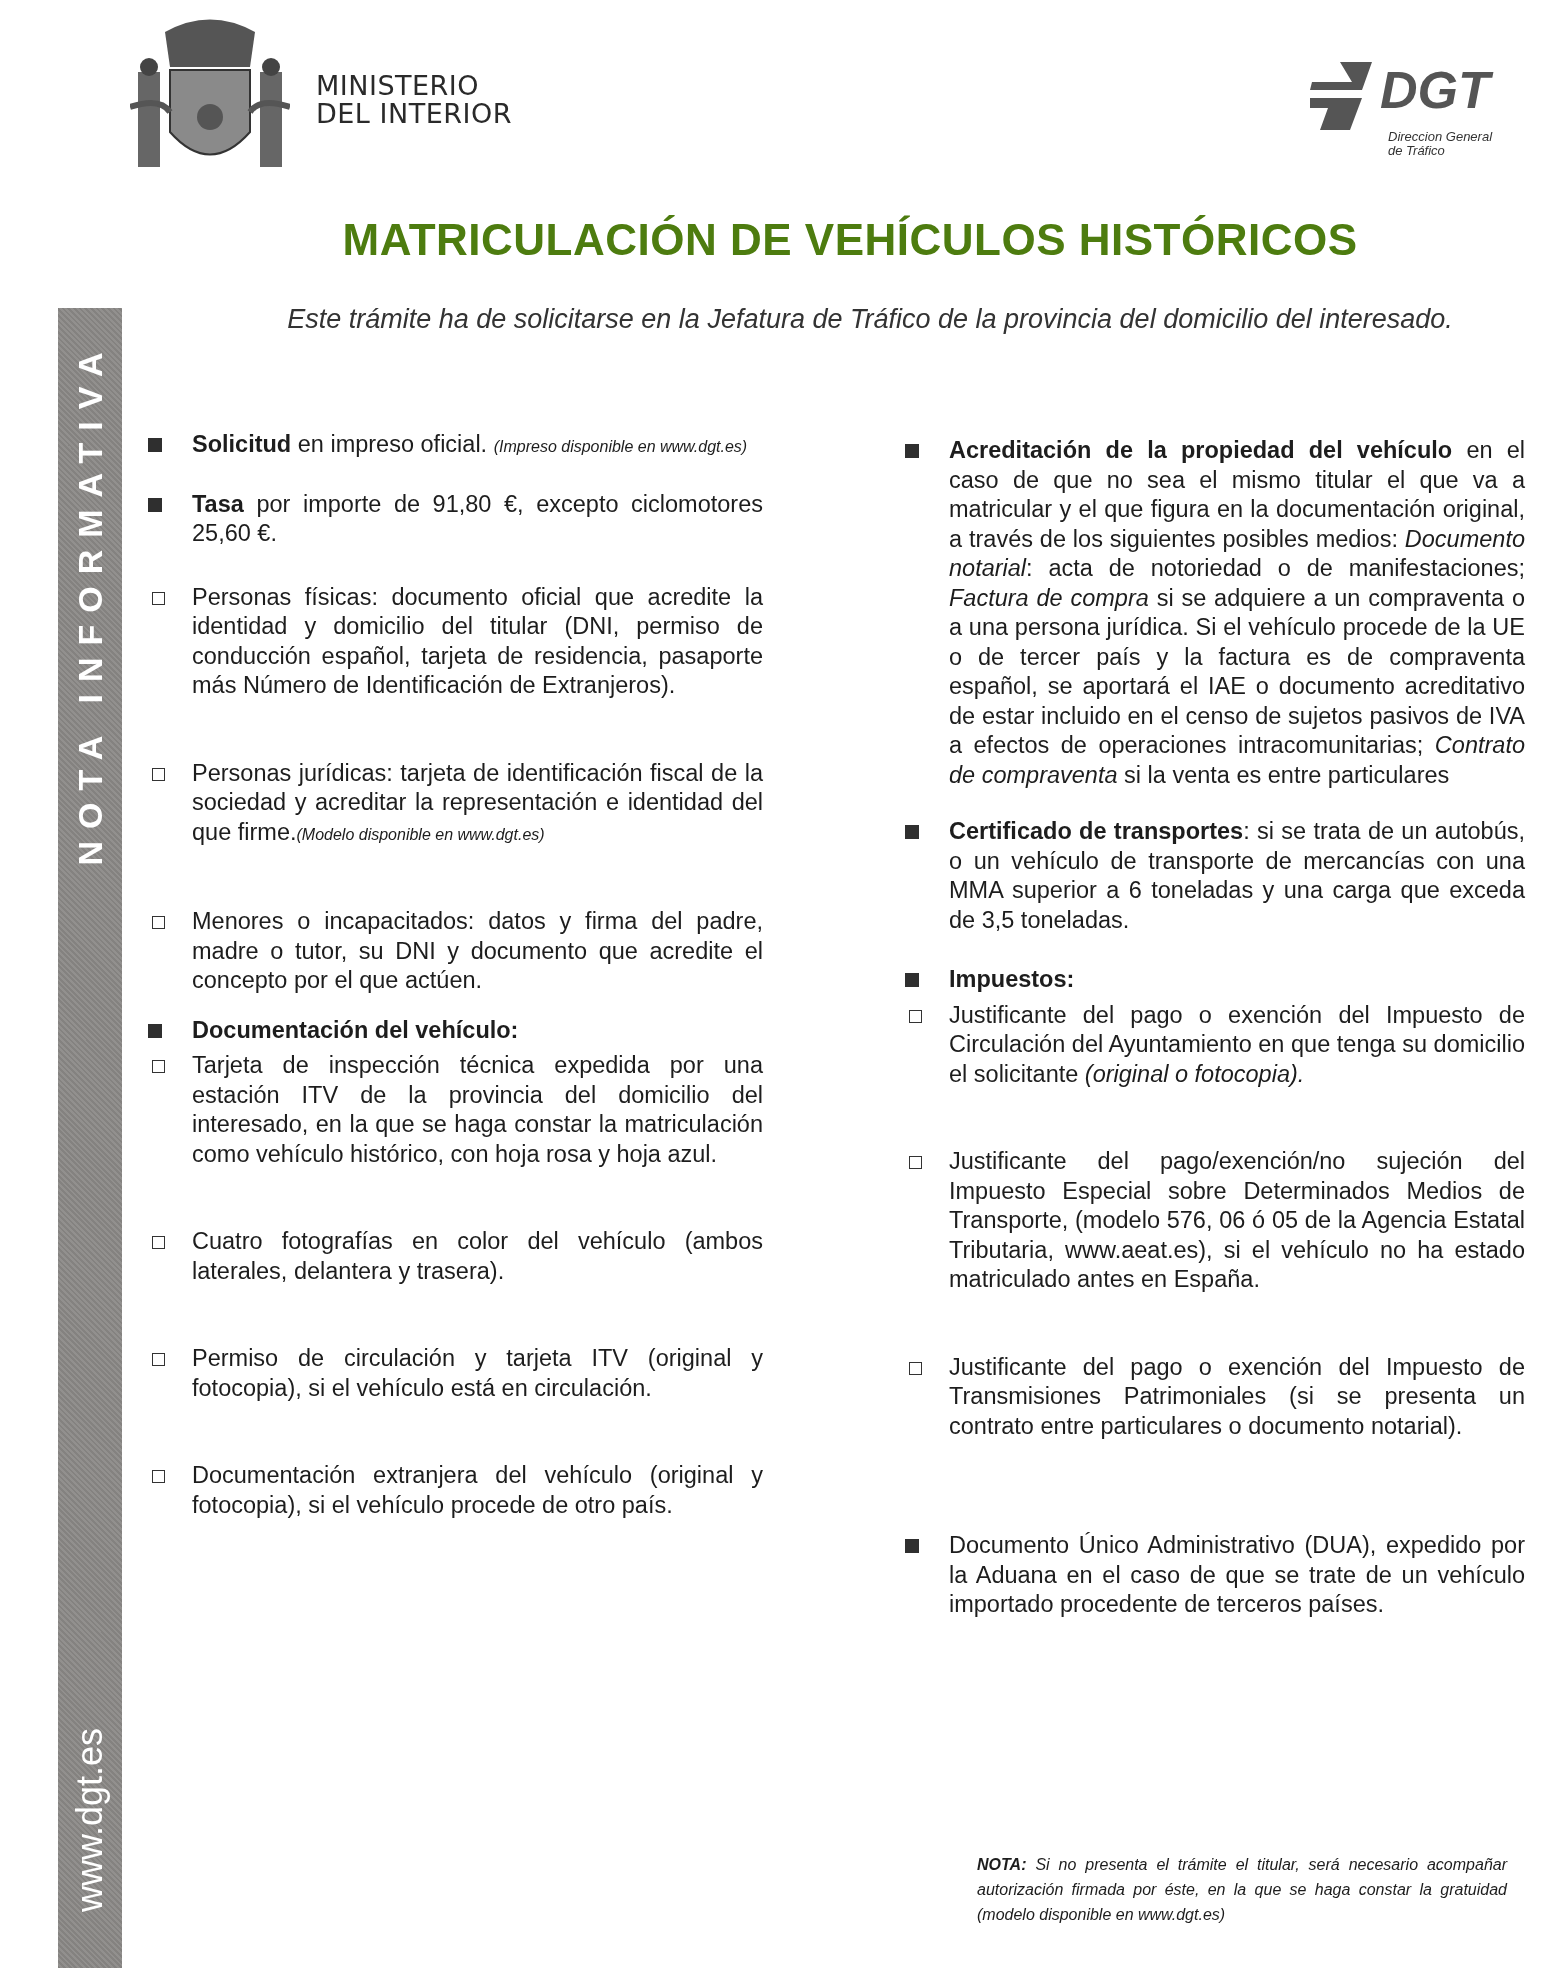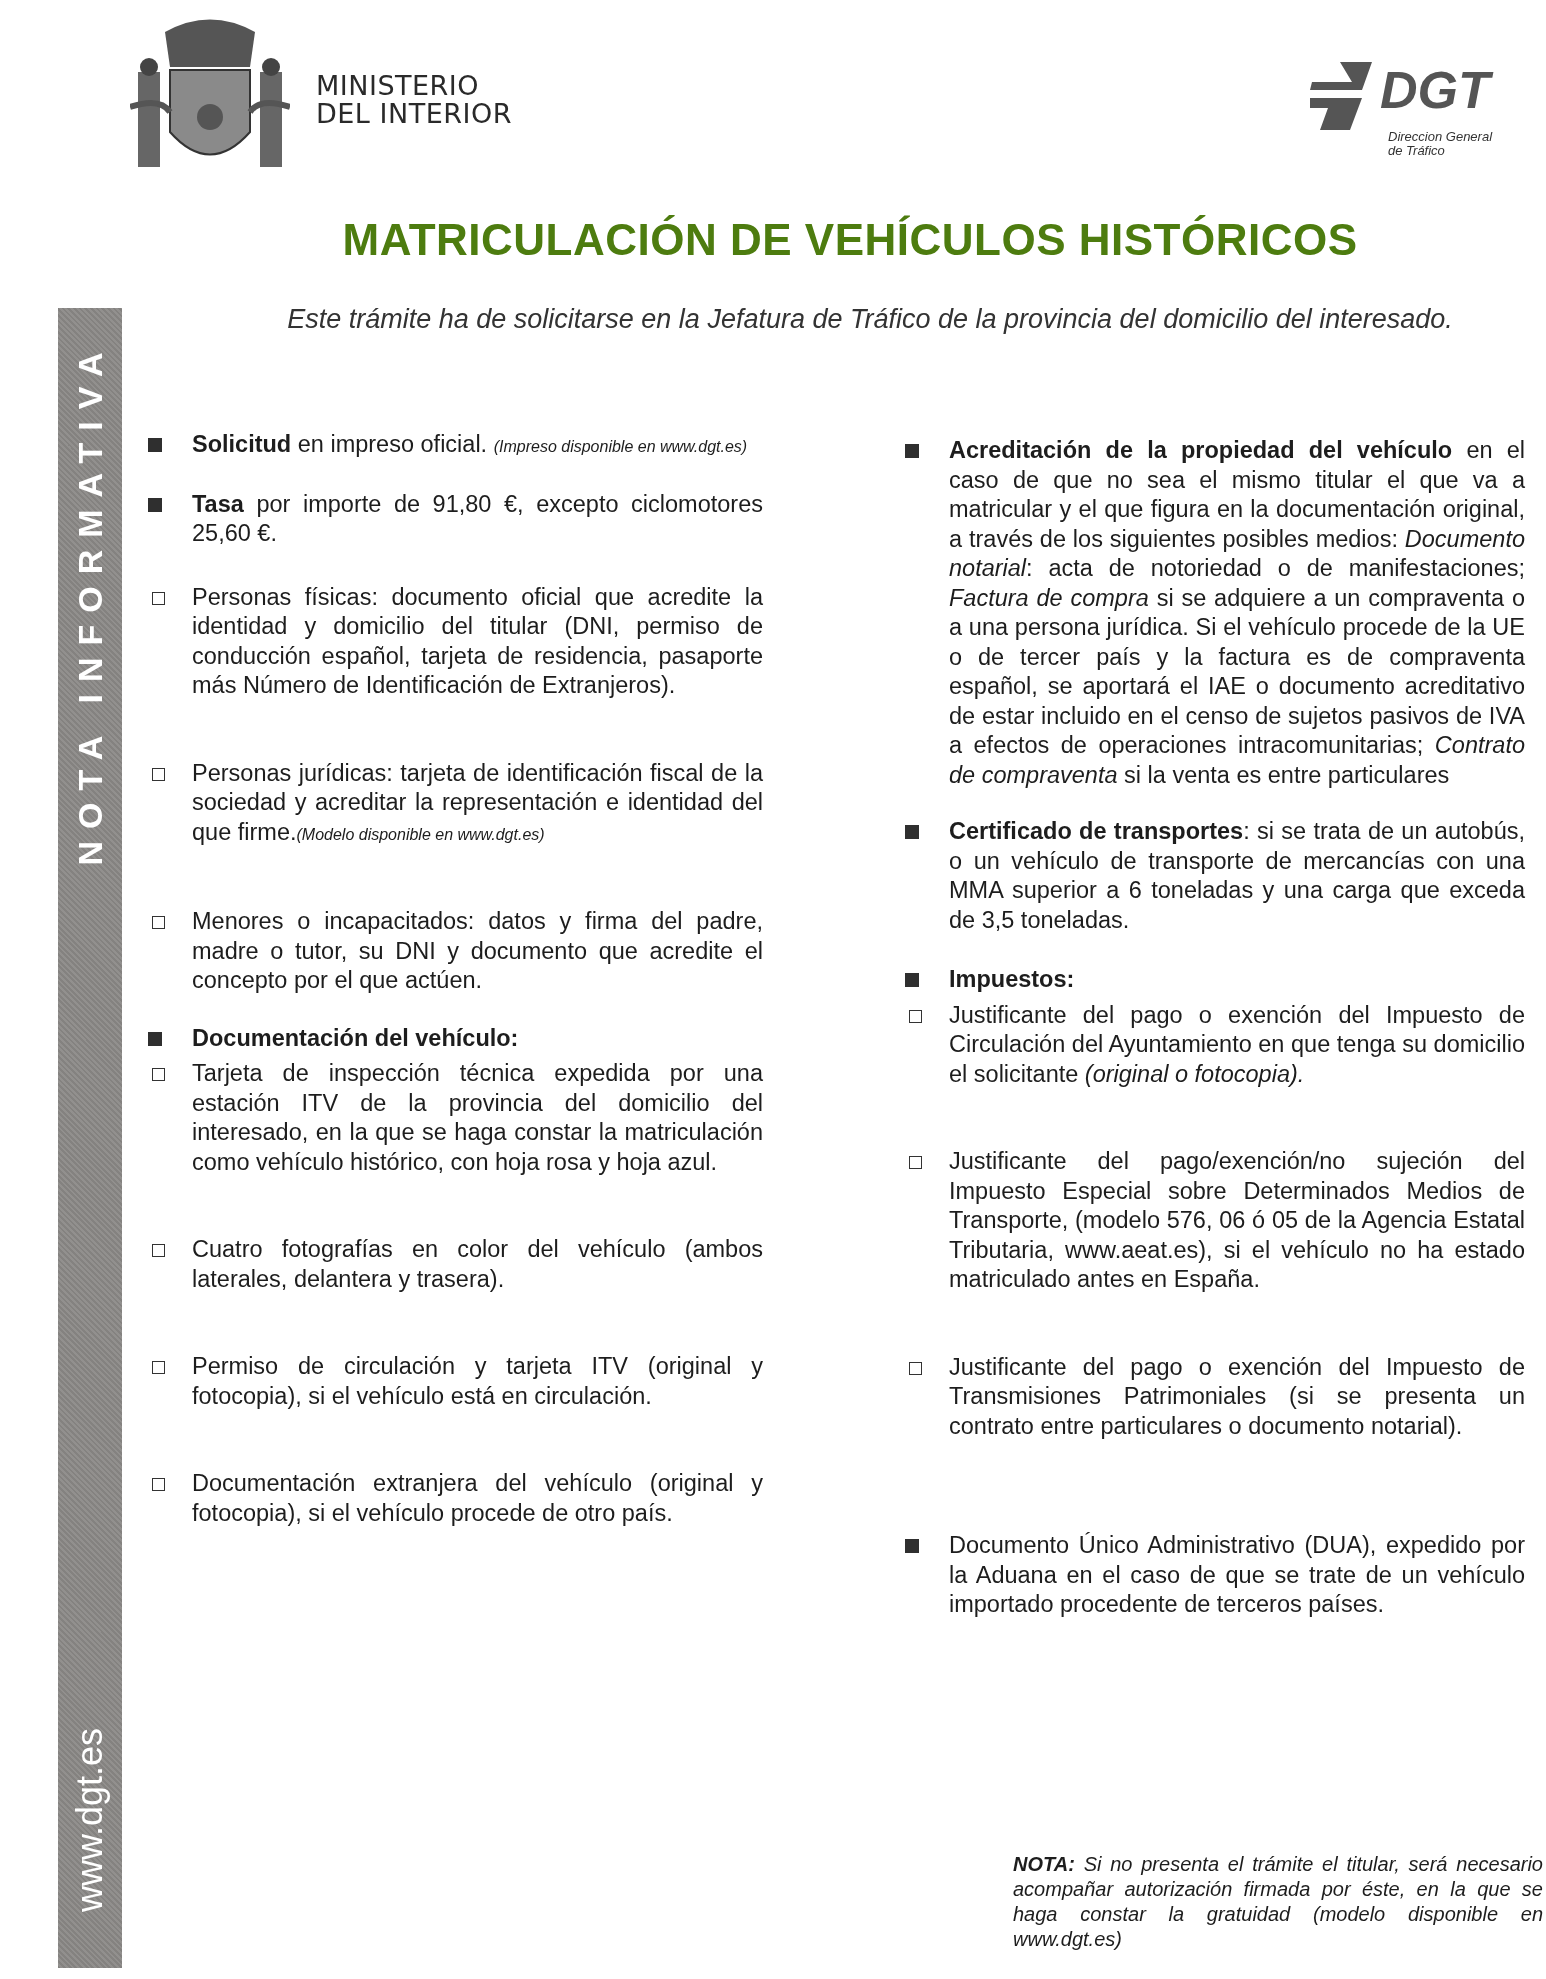--- a/index.html
+++ b/index.html
@@ -27,22 +27,22 @@
   .col{position:absolute;font-size:23.5px;line-height:29.5px;}
   .col-left{left:148px;top:430px;width:615px;}
   .col-right{left:905px;top:436px;width:620px;}
   .item{position:relative;padding-left:44px;text-align:justify;}
   .bullet{position:absolute;left:0;top:8px;width:14px;height:14px;background:#2f2f2f;}
   .sub{position:relative;padding-left:44px;text-align:justify;}
   .box{position:absolute;left:4px;top:9px;width:11px;height:11px;border:1.5px solid #333;background:#fff;}
   .b{font-weight:bold;}
   .i{font-style:italic;}
   .small{font-size:16px;font-style:italic;}
-  .note{position:absolute;left:977px;top:1852px;width:530px;font-size:20px;line-height:25px;
-        font-style:italic;text-align:justify;margin-left:36px;}
+  .note{position:absolute;left:977px;top:1852px;width:530px;font-size:16px;line-height:25px;
+        font-style:italic;text-align:justify;}
 </style>
 </head>
 <body>
 
 <svg class="crest" viewBox="0 0 160 165">
   <rect x="8" y="60" width="22" height="95" fill="#666"></rect>
   <rect x="130" y="60" width="22" height="95" fill="#666"></rect>
   <circle cx="19" cy="55" r="9" fill="#444"></circle>
   <circle cx="141" cy="55" r="9" fill="#444"></circle>
   <path d="M35 20 Q80 -5 125 20 L120 55 L40 55 Z" fill="#555"></path>
@@ -86,21 +86,21 @@
     <span class="b">Tasa</span><span> por importe de 91,80 €, excepto ciclomotores 25,60 €.</span>
   </div>
   <div class="sub" style="margin-bottom:58px;">
     <span class="box"></span>
     <span>Personas físicas: documento oficial que acredite la identidad y domicilio del titular (DNI, permiso de conducción español, tarjeta de residencia, pasaporte más Número de Identificación de Extranjeros).</span>
   </div>
   <div class="sub" style="margin-bottom:58px;">
     <span class="box"></span>
     <span>Personas jurídicas: tarjeta de identificación fiscal de la sociedad y acreditar la representación e identidad del que firme.</span><span class="small">(Modelo disponible en www.dgt.es)</span>
   </div>
-  <div class="sub" style="margin-bottom:28px;">
+  <div class="sub" style="margin-bottom:20px;">
     <span class="box"></span>
     <span>Menores o incapacitados: datos y firma del padre, madre o tutor, su DNI y documento que acredite el concepto por el que actúen.</span>
   </div>
   <div class="item" style="margin-bottom:6px;">
     <span class="bullet"></span>
     <span class="b">Documentación del vehículo:</span>
   </div>
   <div class="sub" style="margin-bottom:58px;">
     <span class="box"></span>
     <span>Tarjeta de inspección técnica expedida por una estación ITV de la provincia del domicilio del interesado, en la que se haga constar la matriculación como vehículo histórico, con hoja rosa y hoja azul.</span>

